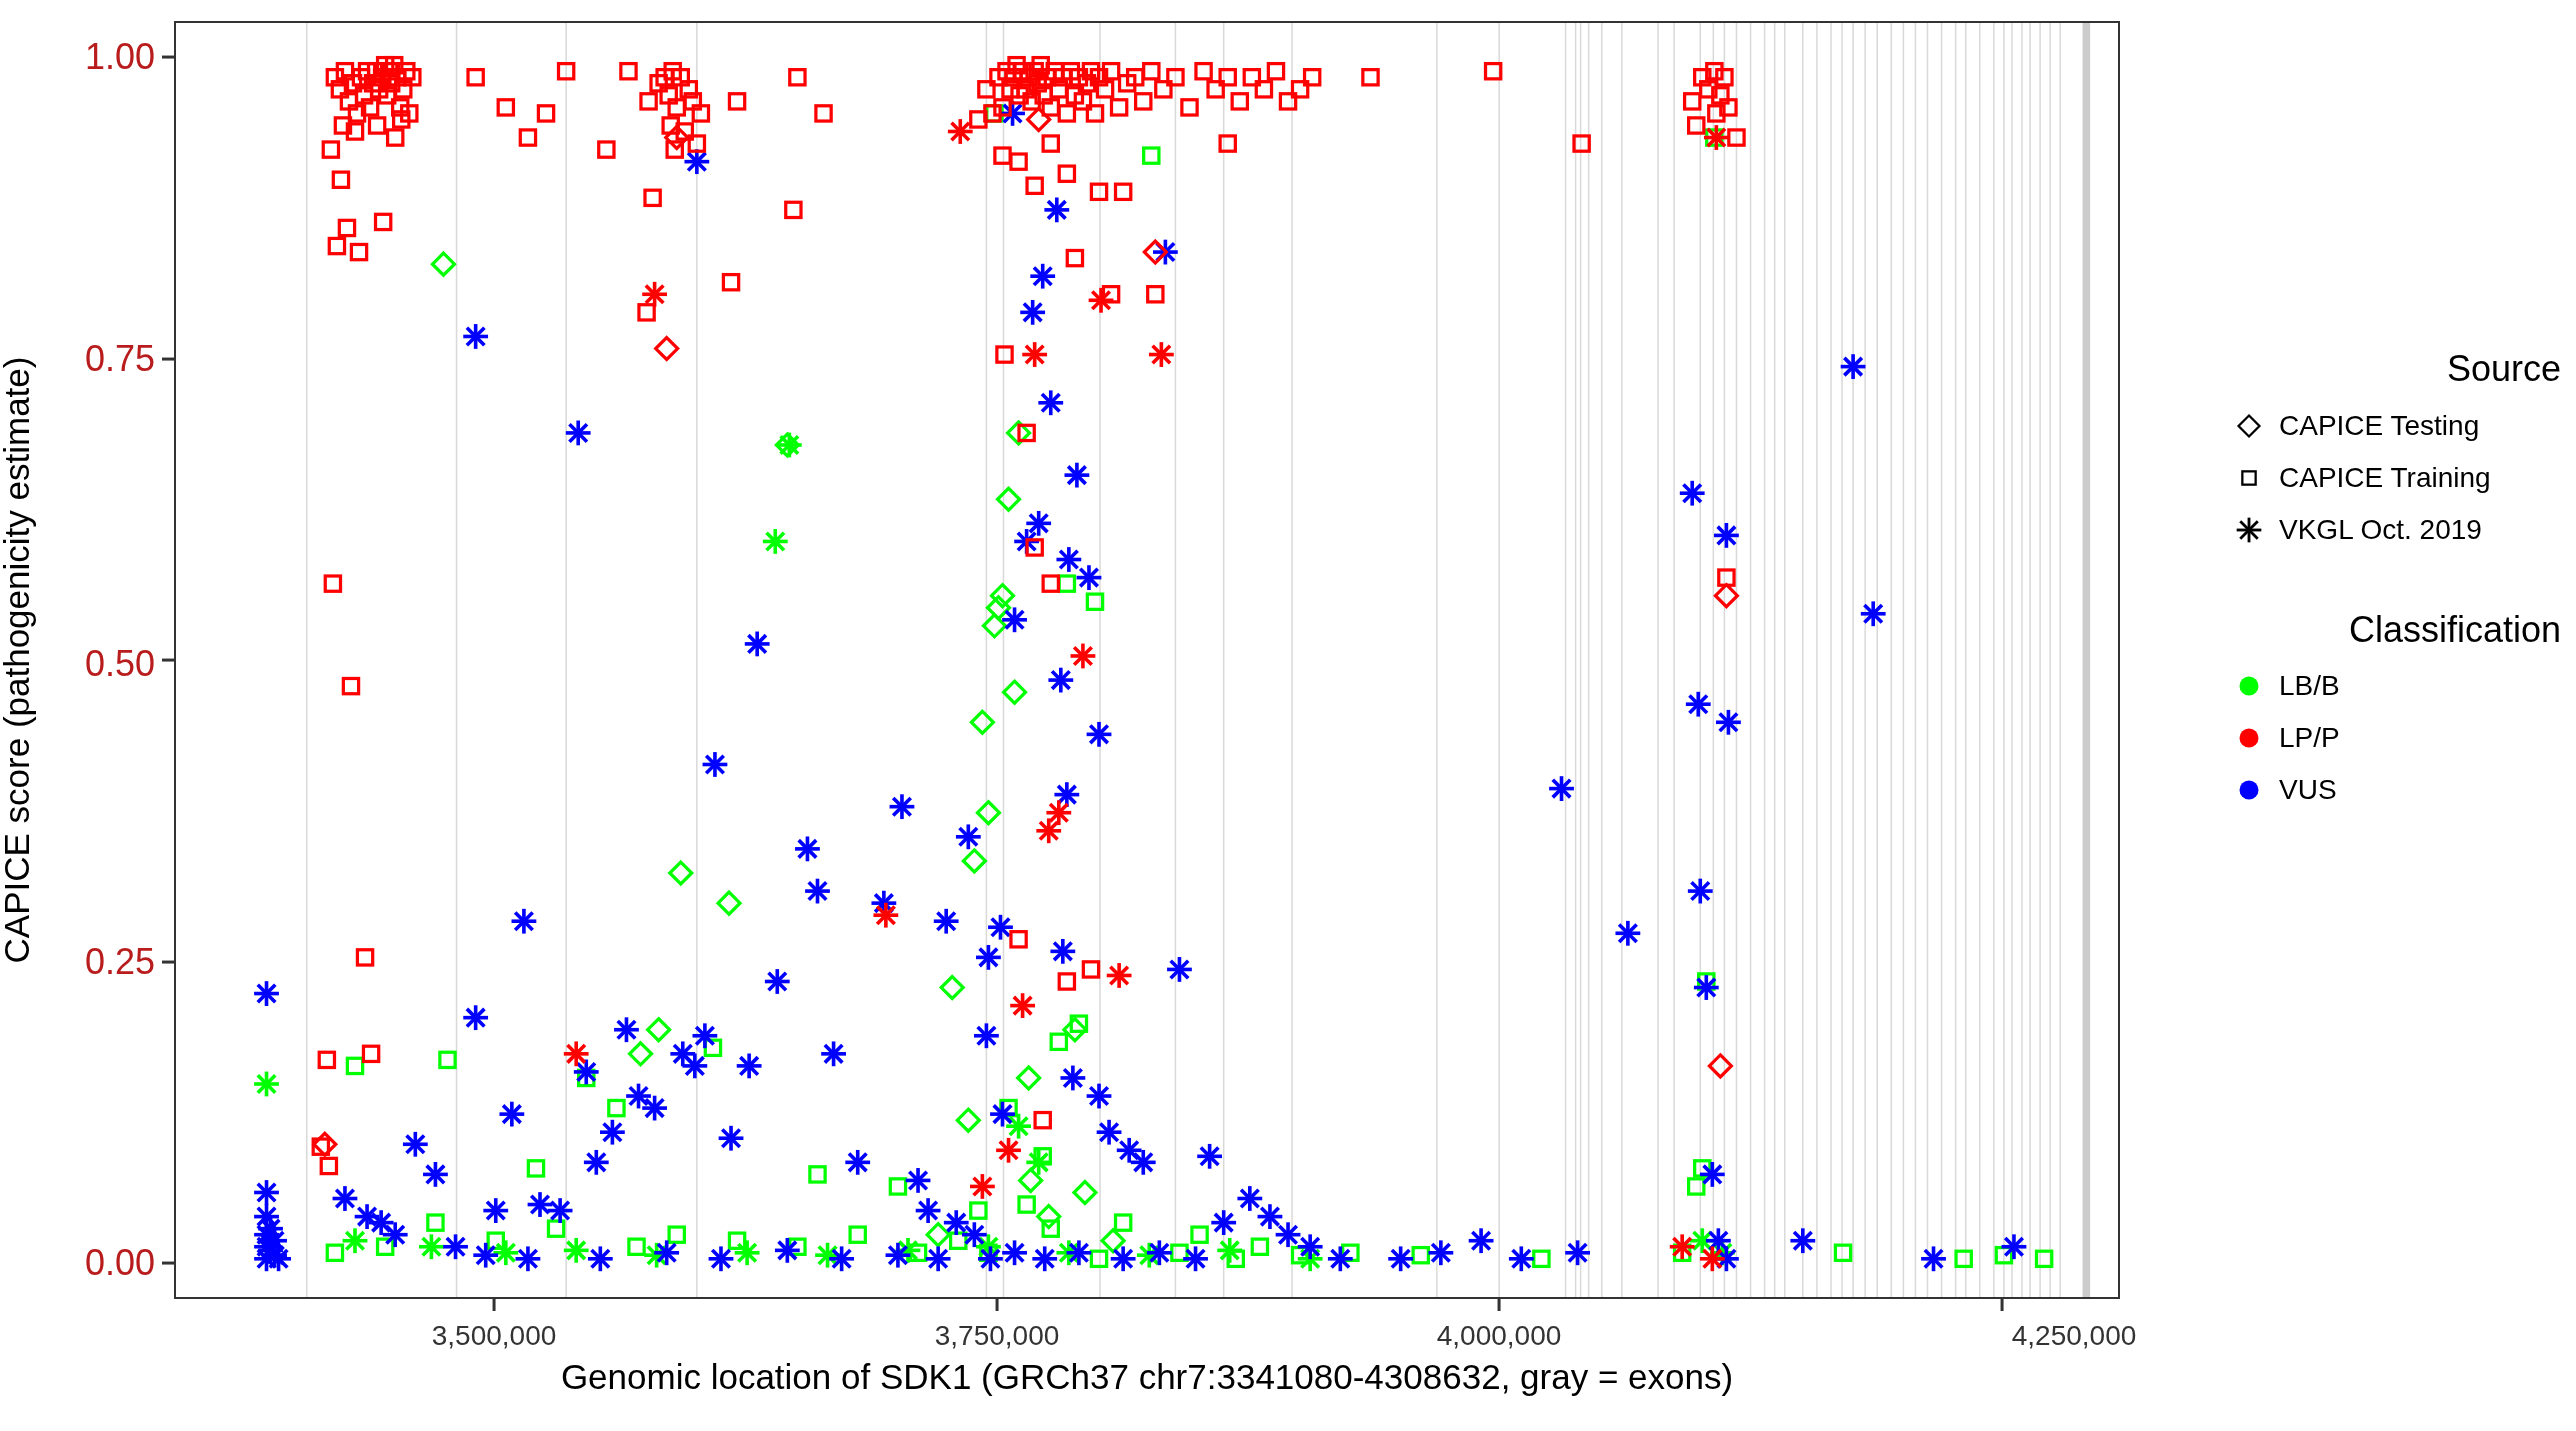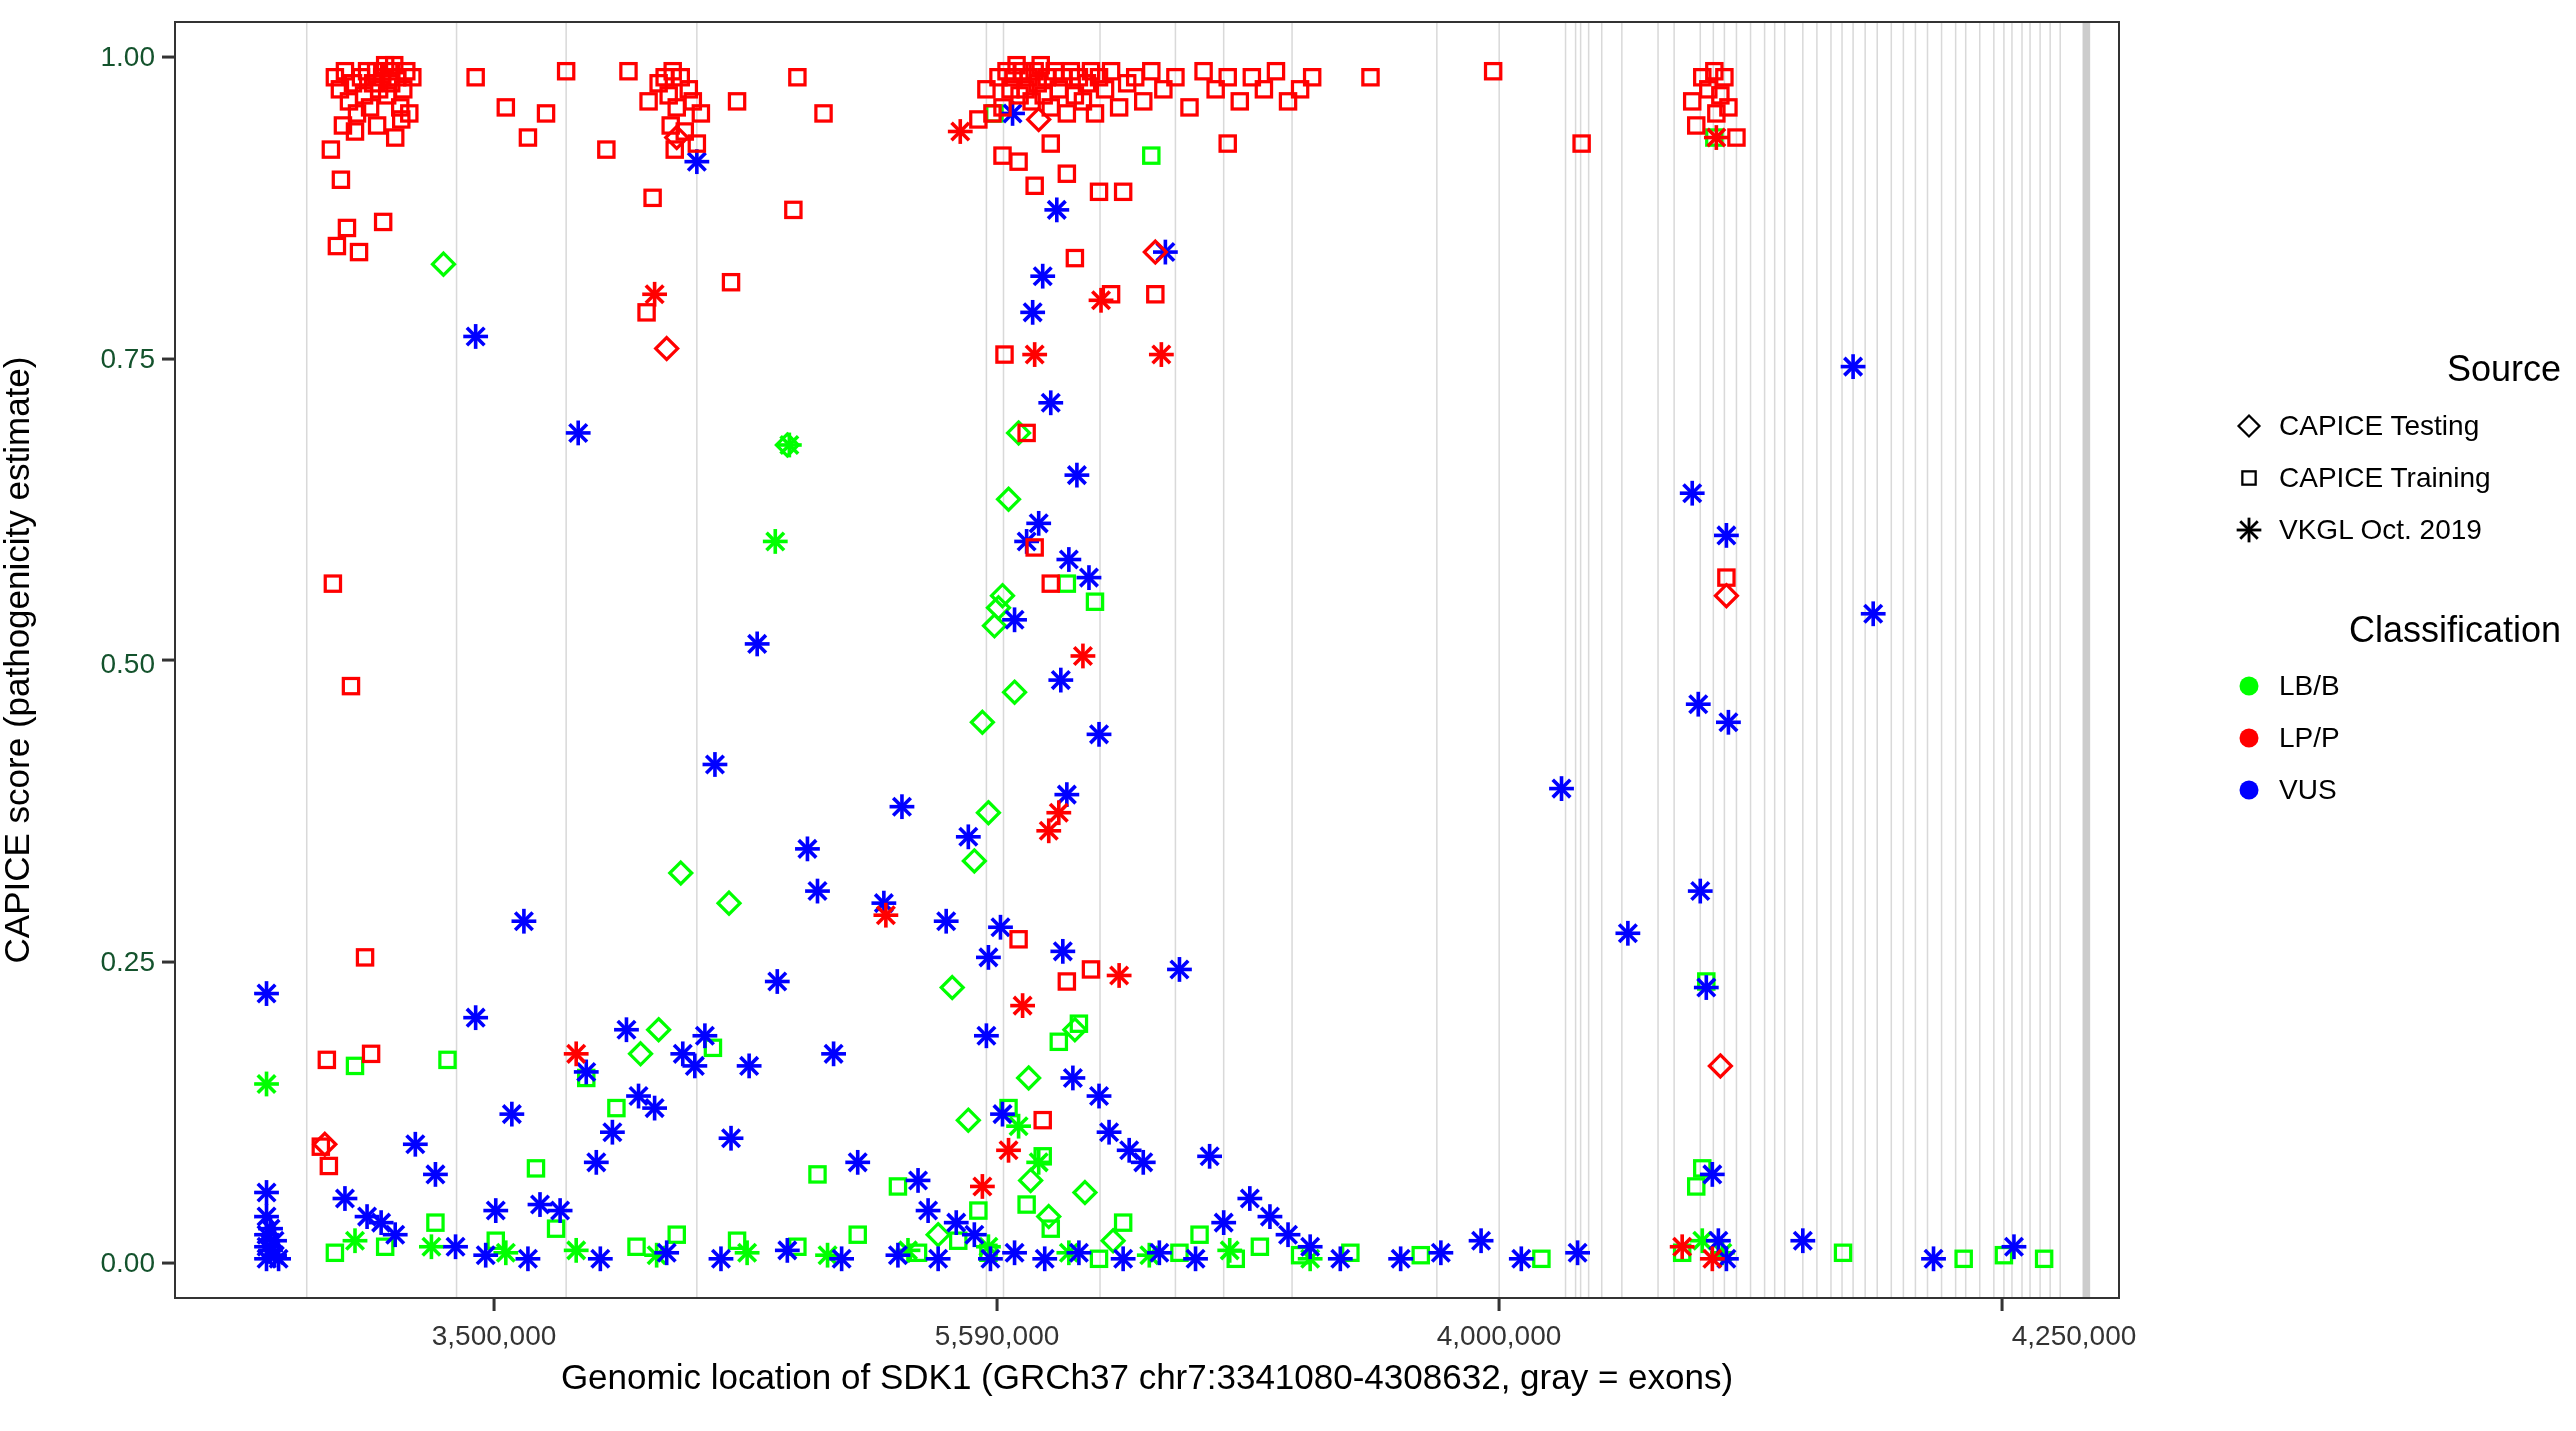--- a/index.html
+++ b/index.html
@@ -12,21 +12,21 @@
 
   
   #panel{position:absolute;left:174px;top:21px;width:1946px;height:1278px;
          background:#ffffff;border:2.9px solid #333333;box-sizing:border-box;}
   #exon-layer,#point-layer,#gridline-layer{position:absolute;inset:0;overflow:hidden;}
   #exon-layer svg,#point-layer svg{position:absolute;left:0;top:0;}
   #y-axis-ticks{position:absolute;left:0;top:0;width:174px;height:1320px;}
   .y-tick-mark{position:absolute;right:0;width:12.4px;height:2.9px;background:#333333;
                transform:translateY(-50%);}
   .y-tick-text{position:absolute;right:19px;transform:translateY(-50%);
-               font-size:28px;color:#14532d;white-space:nowrap;}
+               font-size:36px;color:#b91c1c;white-space:nowrap;}
   #y-axis-title{position:absolute;left:17px;top:660px;
                 transform:translate(-50%,-50%) rotate(-90deg);
                 transform-origin:center center;
                 font-size:35px;color:#000000;white-space:nowrap;}
 
   
   #x-axis-ticks{position:absolute;left:174px;top:1299px;width:1946px;height:57px;}
   .x-tick-mark{position:absolute;top:0;width:2.9px;height:12.4px;background:#333333;
                transform:translateX(-50%);}
   .x-tick-text{position:absolute;top:21px;transform:translateX(-50%);
@@ -1810,21 +1810,21 @@
             </g>
           </g>
         </svg>
       </div>
   </div>
 
   <div id="x-axis-ticks">
       <div class="x-tick-mark" style="left: 320px;"></div>
       <div class="x-tick-text" style="left: 320px;">3,500,000</div>
       <div class="x-tick-mark" style="left: 823px;"></div>
-      <div class="x-tick-text" style="left: 823px;">5,590,000</div>
+      <div class="x-tick-text" style="left: 823px;">3,750,000</div>
       <div class="x-tick-mark" style="left: 1325px;"></div>
       <div class="x-tick-text" style="left: 1325px;">4,000,000</div>
       <div class="x-tick-mark" style="left: 1828px;"></div>
       <div class="x-tick-text" style="left: 1900px;">4,250,000</div>
     </div>
   <div id="x-axis-title">Genomic location of SDK1 (GRCh37 chr7:3341080-4308632, gray = exons)</div>
 
   <div id="legend">
 
     <div class="legend-block">

